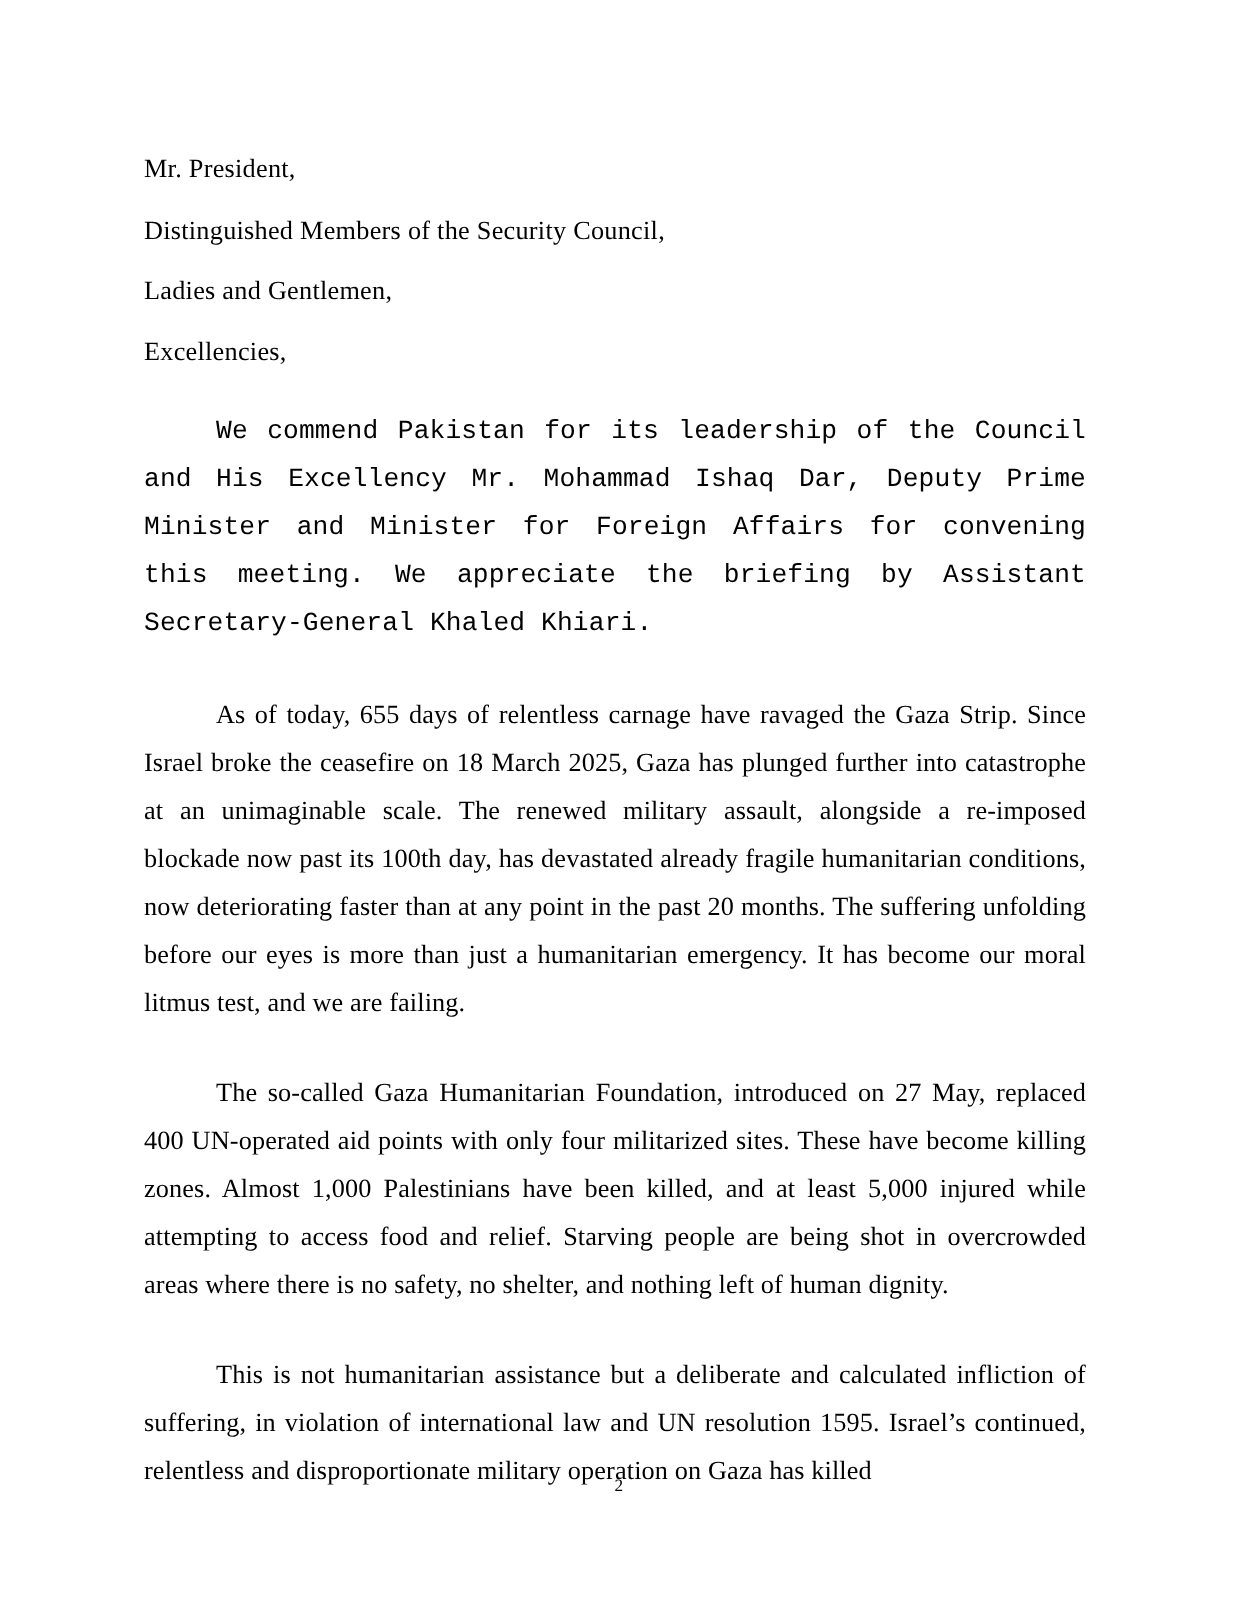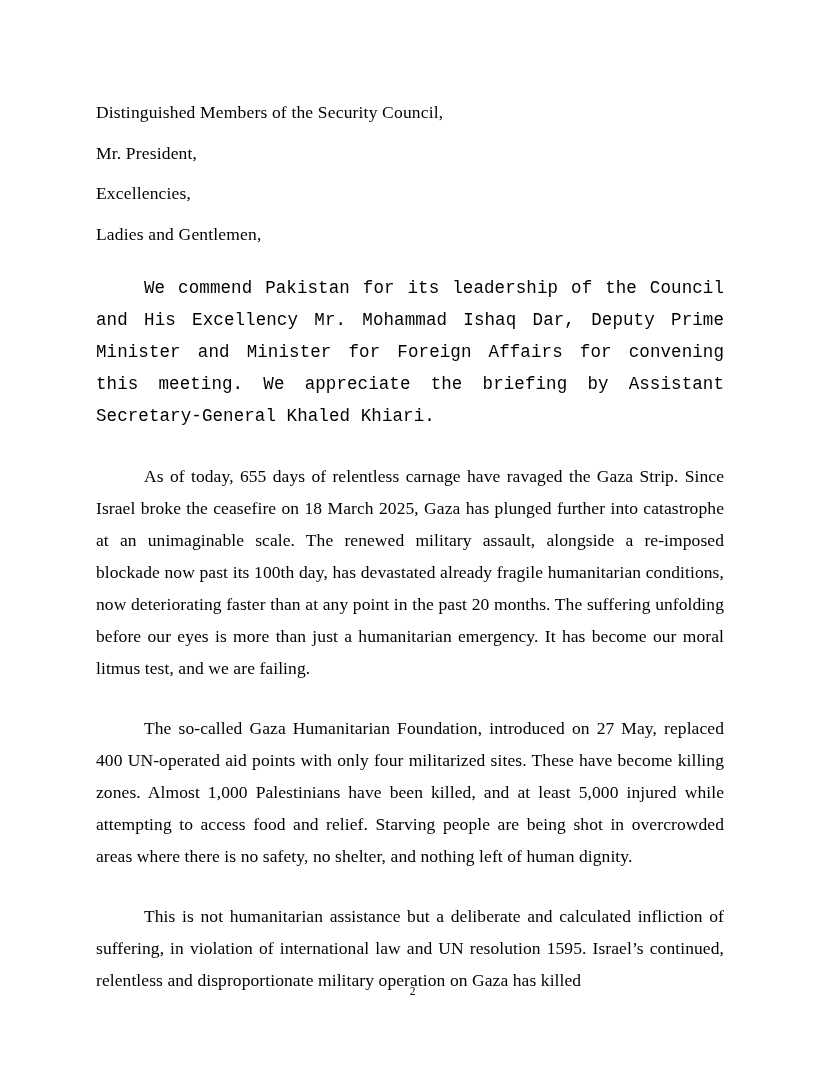--- a/index.html
+++ b/index.html
@@ -49,24 +49,24 @@
     font-size: 11.5px;
     font-family: "Liberation Serif", "DejaVu Serif", serif;
   }
 </style>
 </head>
 <body>
 
 <div class="page">
   <div class="content">
 
+    <div class="salutation">Mr. President,</div>
     <div class="salutation">Distinguished Members of the Security Council,</div>
-    <div class="salutation">Mr. President,</div>
+    <div class="salutation">Ladies and Gentlemen,</div>
     <div class="salutation">Excellencies,</div>
-    <div class="salutation">Ladies and Gentlemen,</div>
 
     <p class="para para-first">We commend Pakistan for its leadership of the Council and His Excellency Mr. Mohammad Ishaq Dar, Deputy Prime Minister and Minister for Foreign Affairs for convening this meeting. We appreciate the briefing by Assistant Secretary-General Khaled Khiari.</p>
     <p class="para">As of today, 655 days of relentless carnage have ravaged the Gaza Strip. Since Israel broke the ceasefire on 18 March 2025, Gaza has plunged further into catastrophe at an unimaginable scale. The renewed military assault, alongside a re-imposed blockade now past its 100th day, has devastated already fragile humanitarian conditions, now deteriorating faster than at any point in the past 20 months. The suffering unfolding before our eyes is more than just a humanitarian emergency. It has become our moral litmus test, and we are failing.</p>
     <p class="para">The so-called Gaza Humanitarian Foundation, introduced on 27 May, replaced 400 UN-operated aid points with only four militarized sites. These have become killing zones. Almost 1,000 Palestinians have been killed, and at least 5,000 injured while attempting to access food and relief. Starving people are being shot in overcrowded areas where there is no safety, no shelter, and nothing left of human dignity.</p>
     <p class="para">This is not humanitarian assistance but a deliberate and calculated infliction of suffering, in violation of international law and UN resolution 1595. Israel’s continued, relentless and disproportionate military operation on Gaza has killed</p>
 
   </div>
 
   <div class="page-number">2</div>
 </div>

